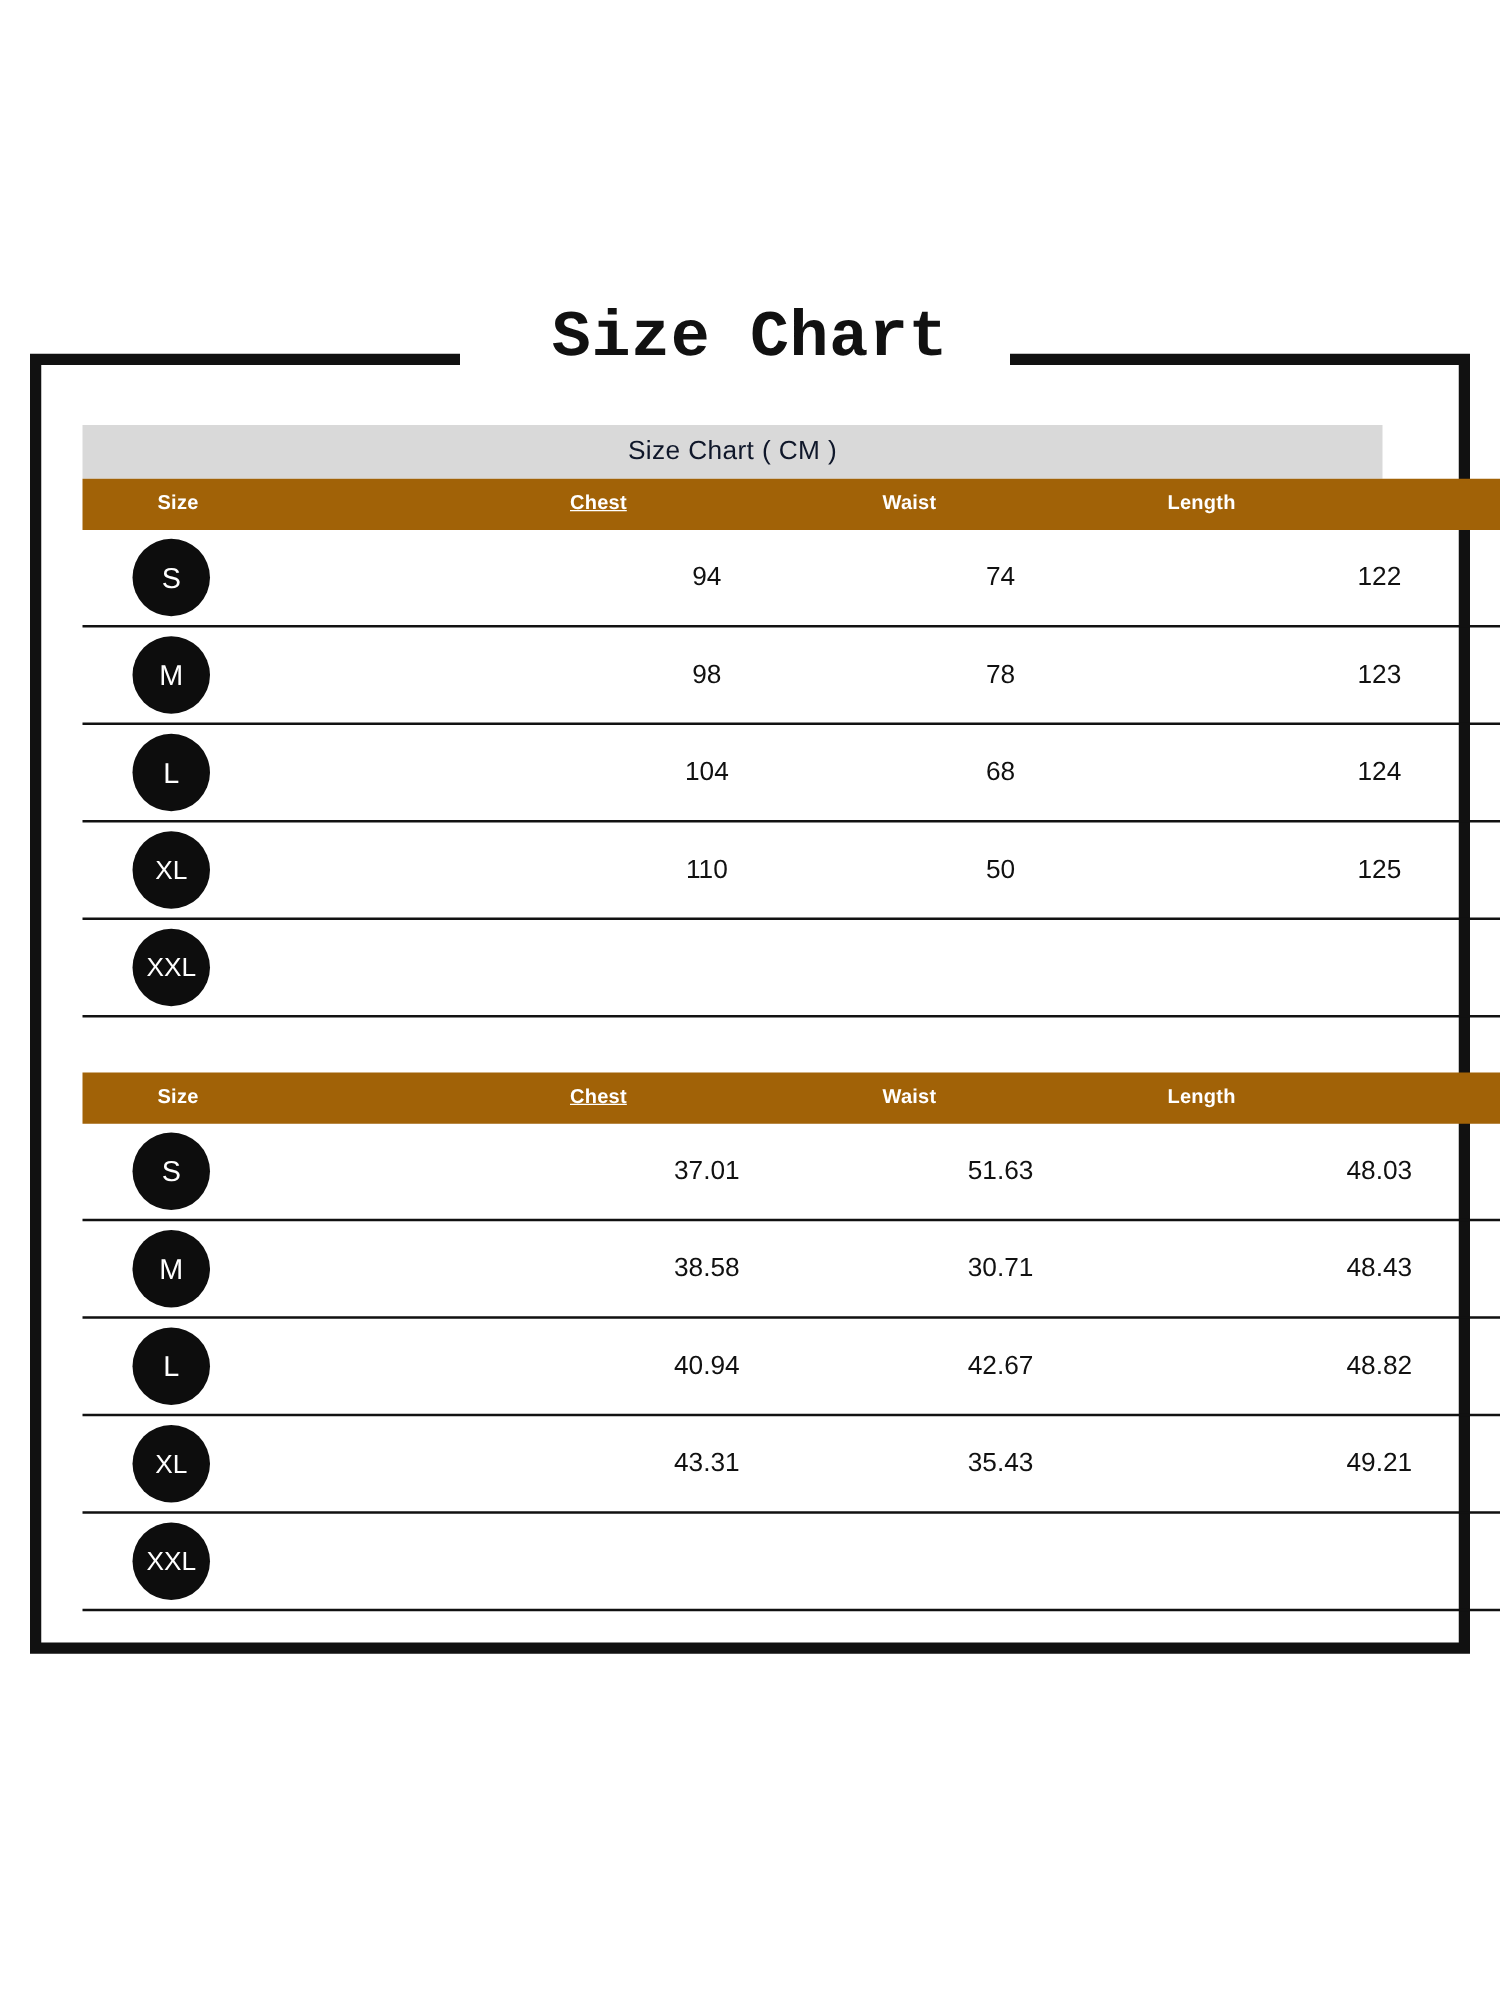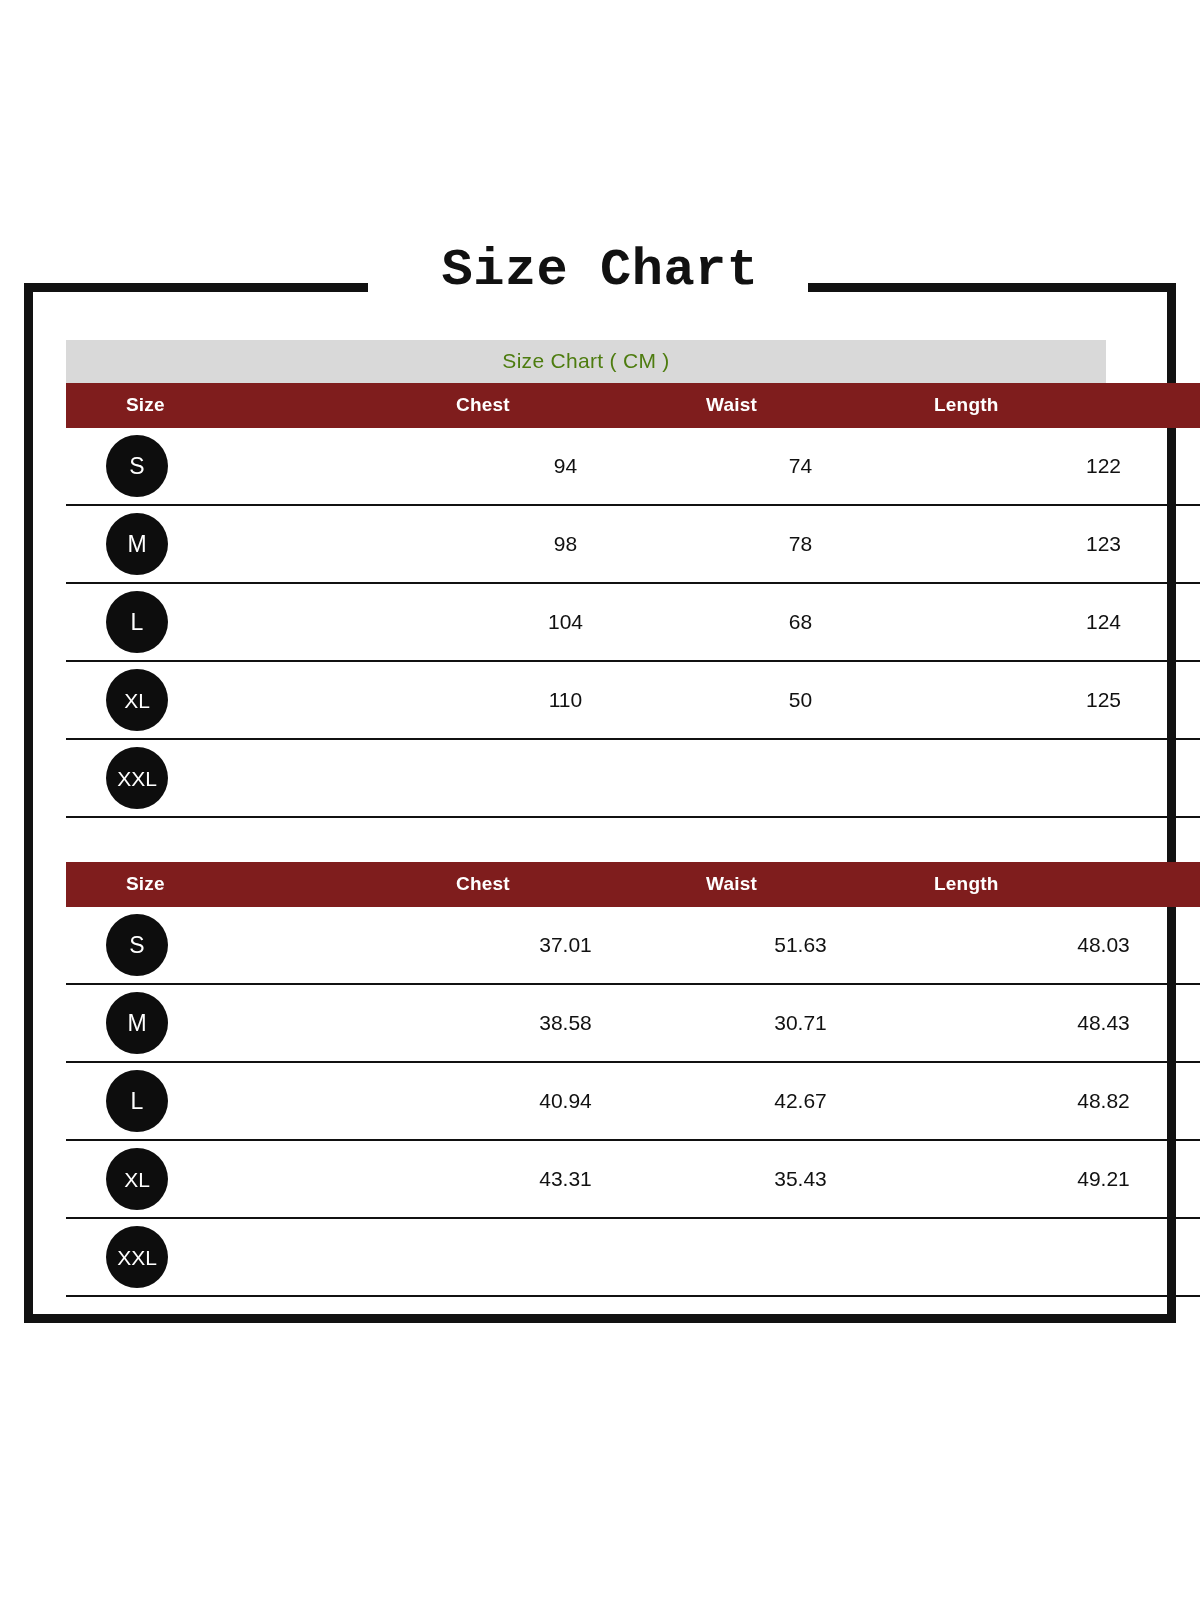--- a/index.html
+++ b/index.html
@@ -57,43 +57,43 @@
     width: 1040px;
   }
 
   .chart-block { width: 1040px; }
   .chart-block + .chart-block { margin-top: 44px; }
 
   .chart-caption {
     background: #d9d9d9;
     text-align: center;
     font-size: 21px;
-    color: #4d7c0f;
+    color: #0f172a;
     padding: 9px 0 10px 0;
     letter-spacing: 0.3px;
   }
 
   table {
     border-collapse: collapse;
     width: 100%;
     table-layout: fixed;
   }
 
   thead th {
-    background: #7f1d1d;
+    background: #a16207;
     color: #ffffff;
-    font-size: 19px;
+    font-size: 16px;
     font-weight: bold;
     text-align: left;
     padding: 11px 0 12px 0;
     letter-spacing: 0.2px;
   }
 
   th.col-size   { width: 290px; padding-left: 60px; }
-  th.col-chest  { width: 220px; padding-left: 40px; }
+  th.col-chest  { width: 220px; padding-left: 40px; text-decoration: underline; }
   th.col-waist  { width: 190px; padding-left: 30px; }
   th.col-length { width: 340px; padding-left: 38px; }
 
   tbody tr { border-bottom: 2px solid #111111; }
 
   tbody td {
     height: 74px;
     font-size: 21px;
     color: #111111;
     vertical-align: middle;

